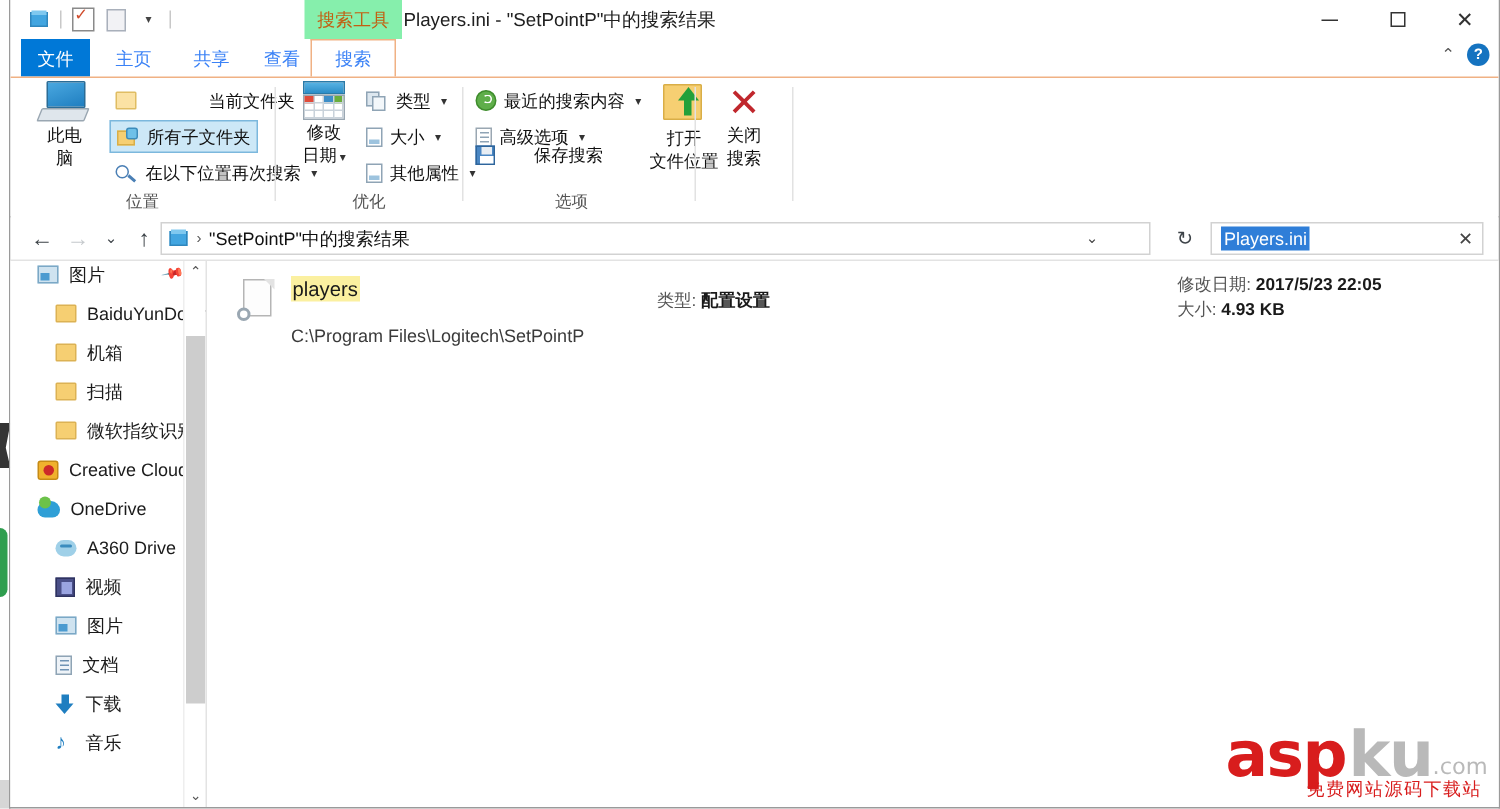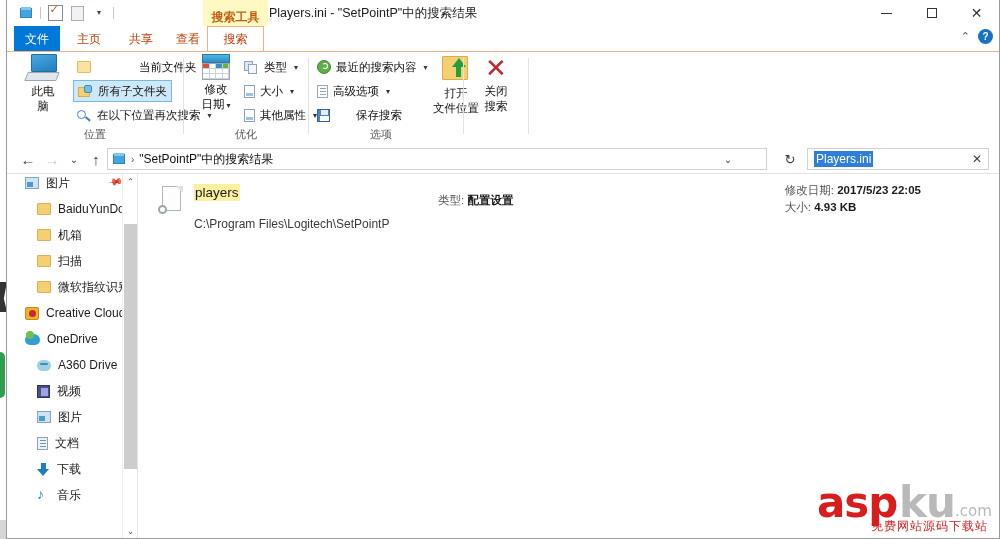--- a/index.html
+++ b/index.html
@@ -18,33 +18,33 @@
   .qat-icon{width:22px;height:20px;display:flex;align-items:center;justify-content:center;}
   .qat-sep{width:1px;height:12px;background:#c8c8c8;margin:0 3px;}
   .icn-folderblue{width:13px;height:12px;position:relative;}
   .icn-folderblue:before{content:"";position:absolute;left:0;top:1px;width:12px;height:10px;background:#42a5e0;border:1px solid #2f86bd;box-sizing:border-box;}
   .icn-folderblue:after{content:"";position:absolute;left:1px;top:0px;width:10px;height:3px;background:#7fc8ef;}
   .icn-props{width:13px;height:14px;background:#fff;border:1px solid #8a8a8a;position:relative;}
   .icn-props:after{content:"✓";position:absolute;left:1px;top:-3px;font-size:11px;color:#d04c2c;}
   .icn-newfolder{width:11px;height:13px;background:#f2f2f5;border:1px solid #a9b0bb;}
   .qat-caret{font-size:8px;color:#444;line-height:1;}
 
-  .ctxtab{position:absolute;left:196px;top:0px;width:65px;height:26px;background:#fef9c3;display:flex;align-items:flex-end;justify-content:center;font-weight:bold;}
+  .ctxtab{position:absolute;left:196px;top:0px;width:65px;height:26px;background:#86efac;display:flex;align-items:center;justify-content:center;}
   .ctxtab span{color:#c25f12;font-size:12px;}
   .wintitle{position:absolute;left:262px;top:0;height:26px;line-height:26px;font-size:12.5px;color:#202020;padding-left:0px;}
 
   .wbtns{position:absolute;right:0px;top:0px;display:flex;}
   .wbtn{width:45px;height:26px;display:flex;align-items:center;justify-content:center;color:#333;font-size:12px;}
   .wbtn.close{font-size:14px;}
   .glyph-min{display:block;width:11px;height:1px;background:#333;}
   .glyph-max{display:block;width:10px;height:10px;border:1px solid #333;box-sizing:border-box;}
 
   
   .tabstrip{position:absolute;left:7px;top:26px;width:992px;height:26px;background:#fff;}
-  .tab{position:absolute;top:0;height:26px;line-height:26px;text-align:center;font-size:12px;color:#c2410c;cursor:default;}
+  .tab{position:absolute;top:0;height:26px;line-height:26px;text-align:center;font-size:12px;color:#3b82f6;cursor:default;}
   .tab.file{left:7px;width:46px;background:#0078d7;color:#fff;}
   .tab.t1{left:59px;width:46px;}
   .tab.t2{left:111px;width:46px;}
   .tab.t3{left:158px;width:46px;}
   .tab.active{left:200px;width:57px;background:#fff;border:1px solid #f0b184;border-bottom:1px solid #fff;box-sizing:border-box;line-height:24px;}
   .helpzone{position:absolute;right:6px;top:3px;display:flex;align-items:center;gap:8px;}
   .chev-up{font-size:11px;color:#555;}
   .help-icon{width:15px;height:15px;border-radius:50%;background:#1573c0;color:#fff;font-size:10px;font-weight:bold;display:flex;align-items:center;justify-content:center;}
 
   
@@ -322,21 +322,21 @@
       <div class="smallbtn" style="left:4px;top:4px;">
         <span class="ic ic-recent"></span>
         <span>最近的搜索内容</span>
         <span class="caret">▾</span>
       </div>
       <div class="smallbtn" style="left:4px;top:28px;">
         <span class="ic ic-adv"></span>
         <span>高级选项</span>
         <span class="caret">▾</span>
       </div>
-      <div class="smallbtn" style="left:4px;top:52px;gap:26px;">
+      <div class="smallbtn" style="left:4px;top:40px;gap:26px;">
         <span class="ic ic-save"></span>
         <span>保存搜索</span>
       </div>
       <div class="bigbtn" style="left:112px;width:70px;">
         <span class="ic ic-openloc">
               <i class="fol"></i>
               <i class="arwbar"></i>
               <i class="arw"></i>
             </span>
         <span class="lbl">

